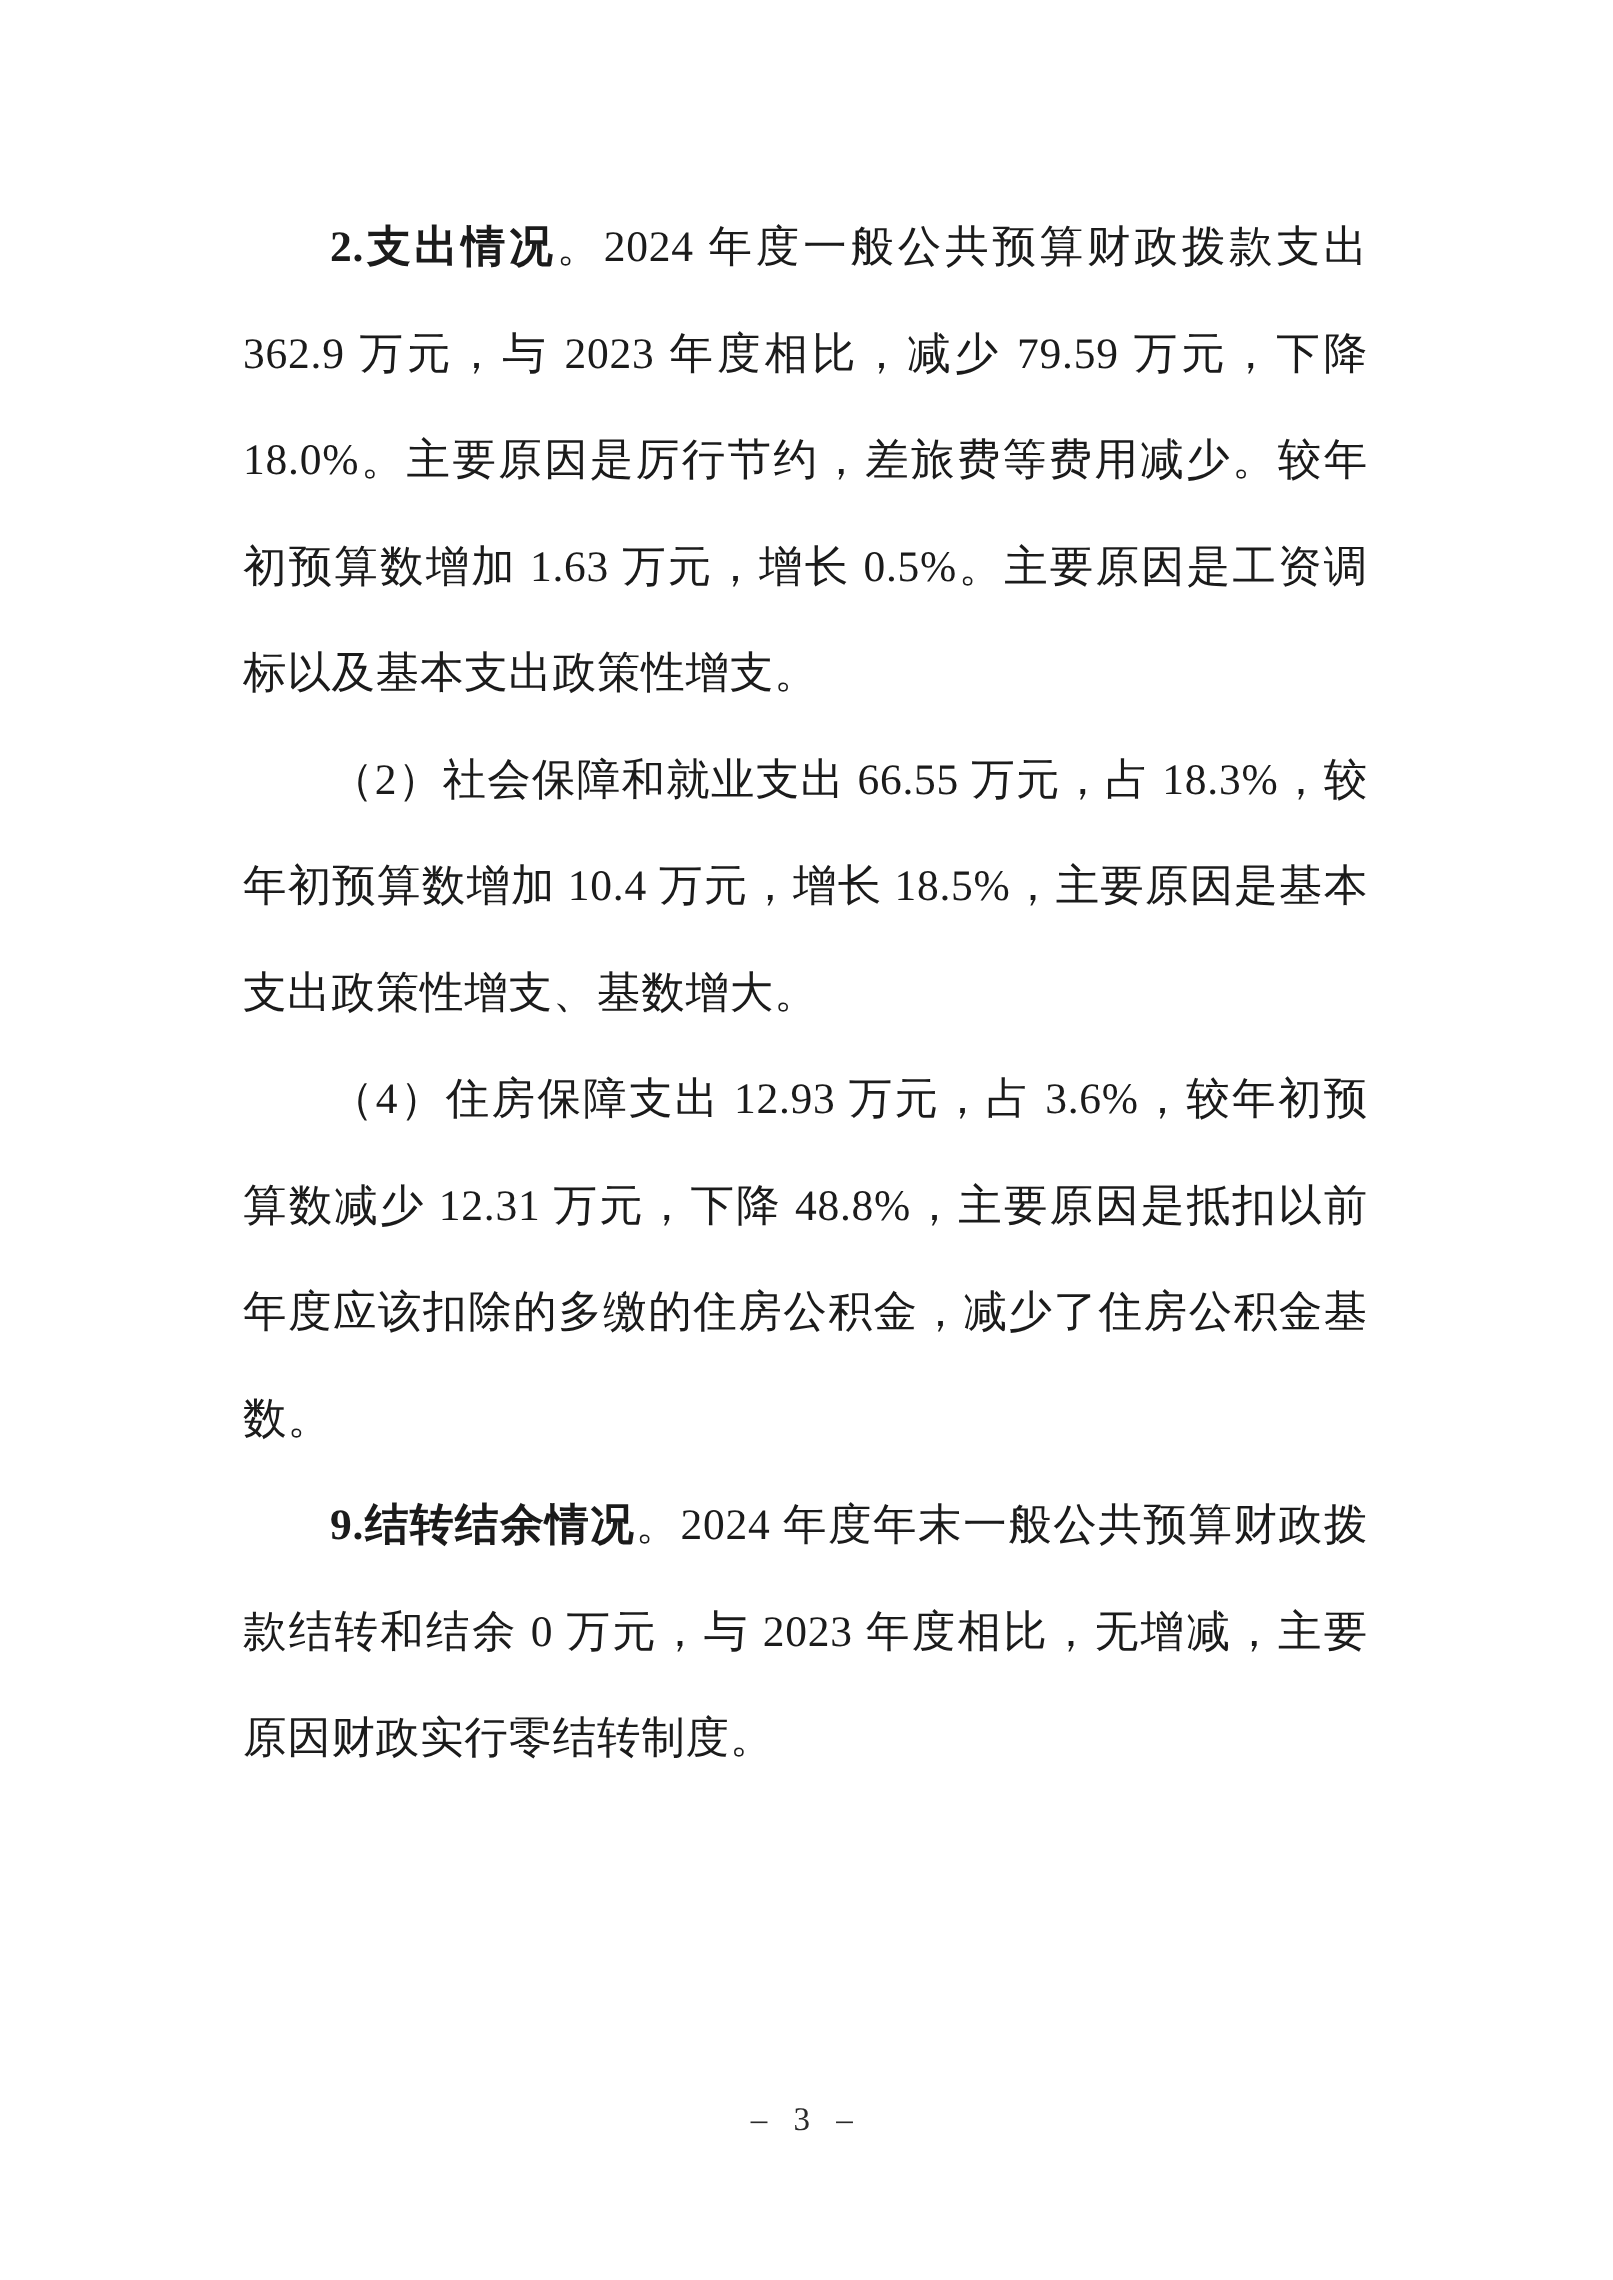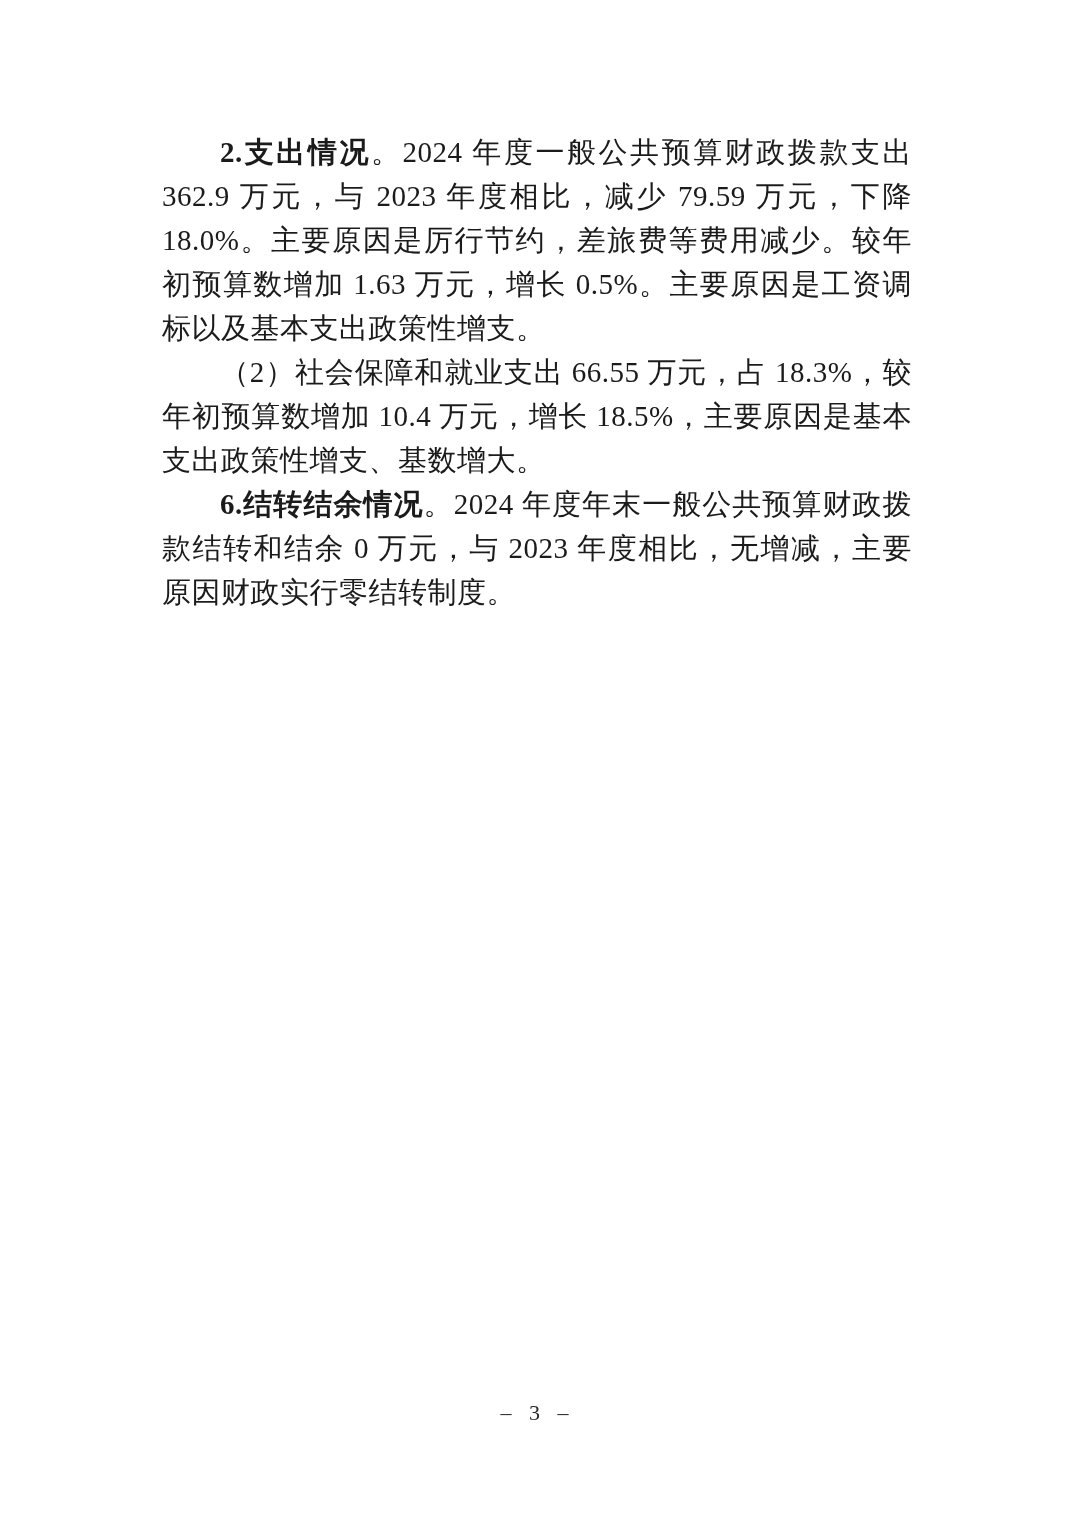--- a/index.html
+++ b/index.html
@@ -19,21 +19,21 @@
     position: absolute;
     inset: 0;
     background: #ffffff;
   }
   .content {
     position: absolute;
     left: 162px;
     top: 130px;
     width: 750px;
     font-size: 29px;
-    line-height: 44px;
+    line-height: 71px;
     text-align: justify;
     letter-spacing: 0.5px;
   }
   .para {
     margin: 0;
     text-indent: 2em;
   }
   .run-bold {
     font-weight: bold;
   }
@@ -48,19 +48,20 @@
     color: #2a2a2a;
   }
 </style>
 </head>
 <body>
 
 <div class="page">
   <div class="content" id="doc-content">
       <p class="para"><span class="run-bold">2.支出情况</span><span class="run">。2024 年度一般公共预算财政拨款支出 362.9 万元，与 2023 年度相比，减少 79.59 万元，下降 18.0%。主要原因是厉行节约，差旅费等费用减少。较年初预算数增加 1.63 万元，增长 0.5%。主要原因是工资调标以及基本支出政策性增支。</span></p>
       <p class="para"><span class="run">（2）社会保障和就业支出 66.55 万元，占 18.3%，较年初预算数增加 10.4 万元，增长 18.5%，主要原因是基本支出政策性增支、基数增大。</span></p>
-      <p class="para"><span class="run-bold">6.结转结余情况</span><span class="run">。2024 年度年末一般公共预算财政拨款结转和结余 0 万元，与 2023 年度相比，无增减，主要原因财政实行零结转制度。</span></p>
+      <p class="para"><span class="run">（4）住房保障支出 12.93 万元，占 3.6%，较年初预算数减少 12.31 万元，下降 48.8%，主要原因是抵扣以前年度应该扣除的多缴的住房公积金，减少了住房公积金基数。</span></p>
+      <p class="para"><span class="run-bold">9.结转结余情况</span><span class="run">。2024 年度年末一般公共预算财政拨款结转和结余 0 万元，与 2023 年度相比，无增减，主要原因财政实行零结转制度。</span></p>
     </div>
 
   <div class="footer">
     <span>– 3 –</span>
   </div>
 </div>
 
 </body></html>

